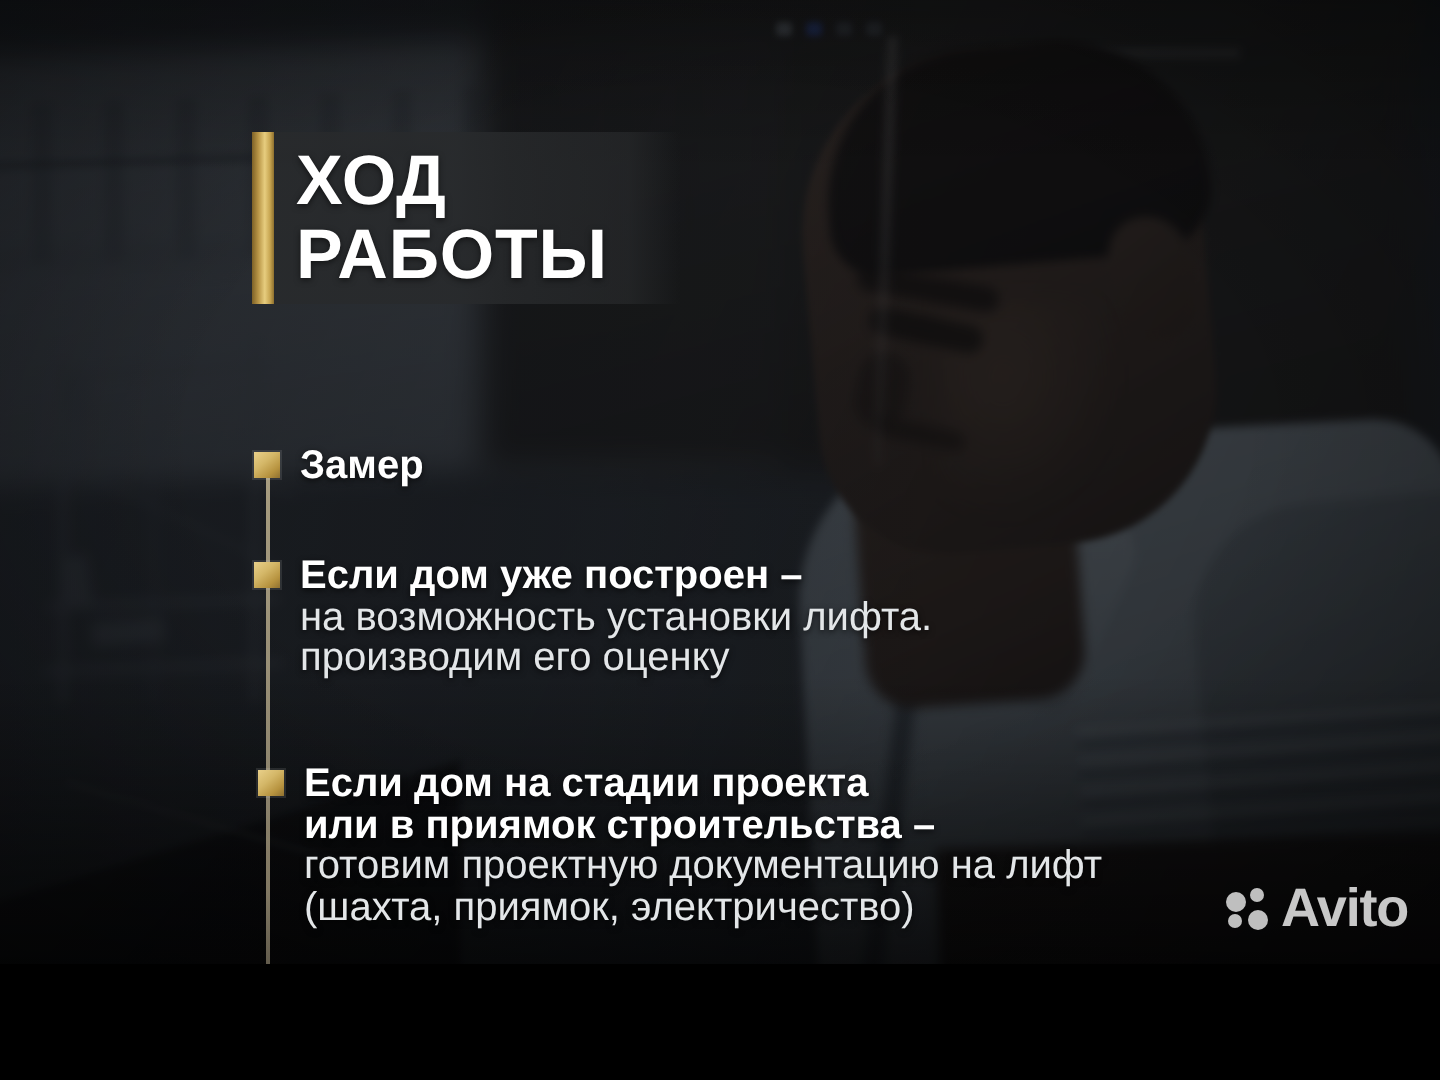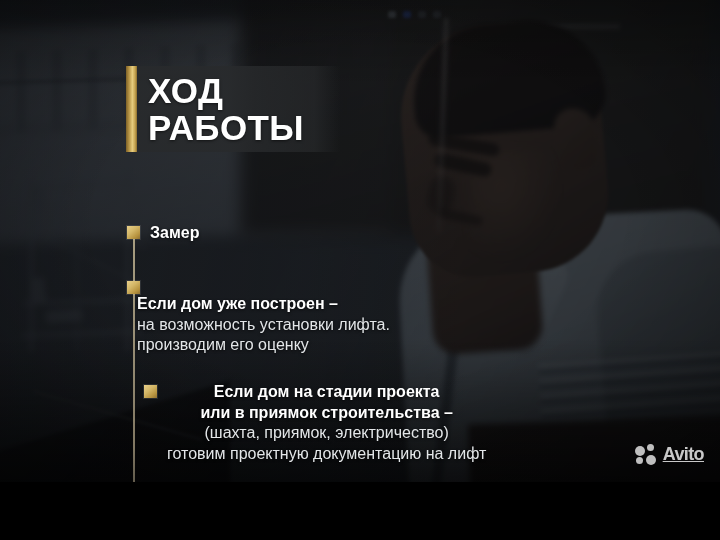--- a/index.html
+++ b/index.html
@@ -452,34 +452,34 @@
     height: 13px;
     flex: 0 0 13px;
     margin-top: 3px;
     background: linear-gradient(140deg, #e9d08a 0%, #d4b768 40%, #b7933f 75%, #8f7030 100%);
     box-shadow: 0 0 0 1px rgba(255,255,255,.10);
   }
   .bullet-lines {
     margin-left: 10px;
   }
   .bullet-lines .ln {
-    font-size: 16px;
+    font-size: 20px;
     line-height: 20.5px;
     color: #e3e6e8;
     white-space: nowrap;
     text-shadow: 0 1px 3px rgba(0,0,0,.7);
   }
   .bullet-lines .ln.b {
     font-weight: bold;
     color: #ffffff;
   }
 
   #bullet-0 { left: 127px; top: 223px; }
-  #bullet-1 { left: 127px; top: 278px; flex-direction: column; }
-  #bullet-2 { left: 144px; top: 382px; text-align: center; }
+  #bullet-1 { left: 127px; top: 278px; }
+  #bullet-2 { left: 129px; top: 382px; }
 
   
   .avito {
     position: absolute;
     right: 16px;
     bottom: 14px;
     display: flex;
     align-items: center;
     gap: 6px;
     opacity: .88;
@@ -493,26 +493,25 @@
   .avito-dots i {
     position: absolute;
     border-radius: 50%;
     background: #d9d9d9;
   }
   .avito-dots i.d1 { left: 0px;  top: 2px;  width: 10px; height: 10px; }
   .avito-dots i.d2 { left: 12px; top: 0px;  width: 7px;  height: 7px;  }
   .avito-dots i.d3 { left: 1px;  top: 13px; width: 7px;  height: 7px;  }
   .avito-dots i.d4 { left: 11px; top: 11px; width: 10px; height: 10px; }
   .avito-word {
-    font-size: 18px;
+    font-size: 27px;
     line-height: 27px;
     font-weight: bold;
     color: #e3e3e3;
     letter-spacing: -0.6px;
-    text-decoration: underline;
   }
 </style>
 </head>
 <body>
 
 <div class="slide">
 
   <div class="photo">
     <div class="bg-base"></div>
 
@@ -600,22 +599,22 @@
           <div class="ln">на возможность установки лифта.</div>
           <div class="ln">производим его оценку</div>
         </div>
       </div>
 
       <div class="bullet" id="bullet-2">
         <div class="bullet-marker"></div>
         <div class="bullet-lines">
           <div class="ln b">Если дом на стадии проекта</div>
           <div class="ln b">или в приямок строительства –</div>
+          <div class="ln">готовим проектную документацию на лифт</div>
           <div class="ln">(шахта, приямок, электричество)</div>
-          <div class="ln">готовим проектную документацию на лифт</div>
         </div>
       </div>
 
     </div>
 
     <div class="avito">
       <div class="avito-dots">
         <i class="d1"></i>
         <i class="d2"></i>
         <i class="d3"></i>

